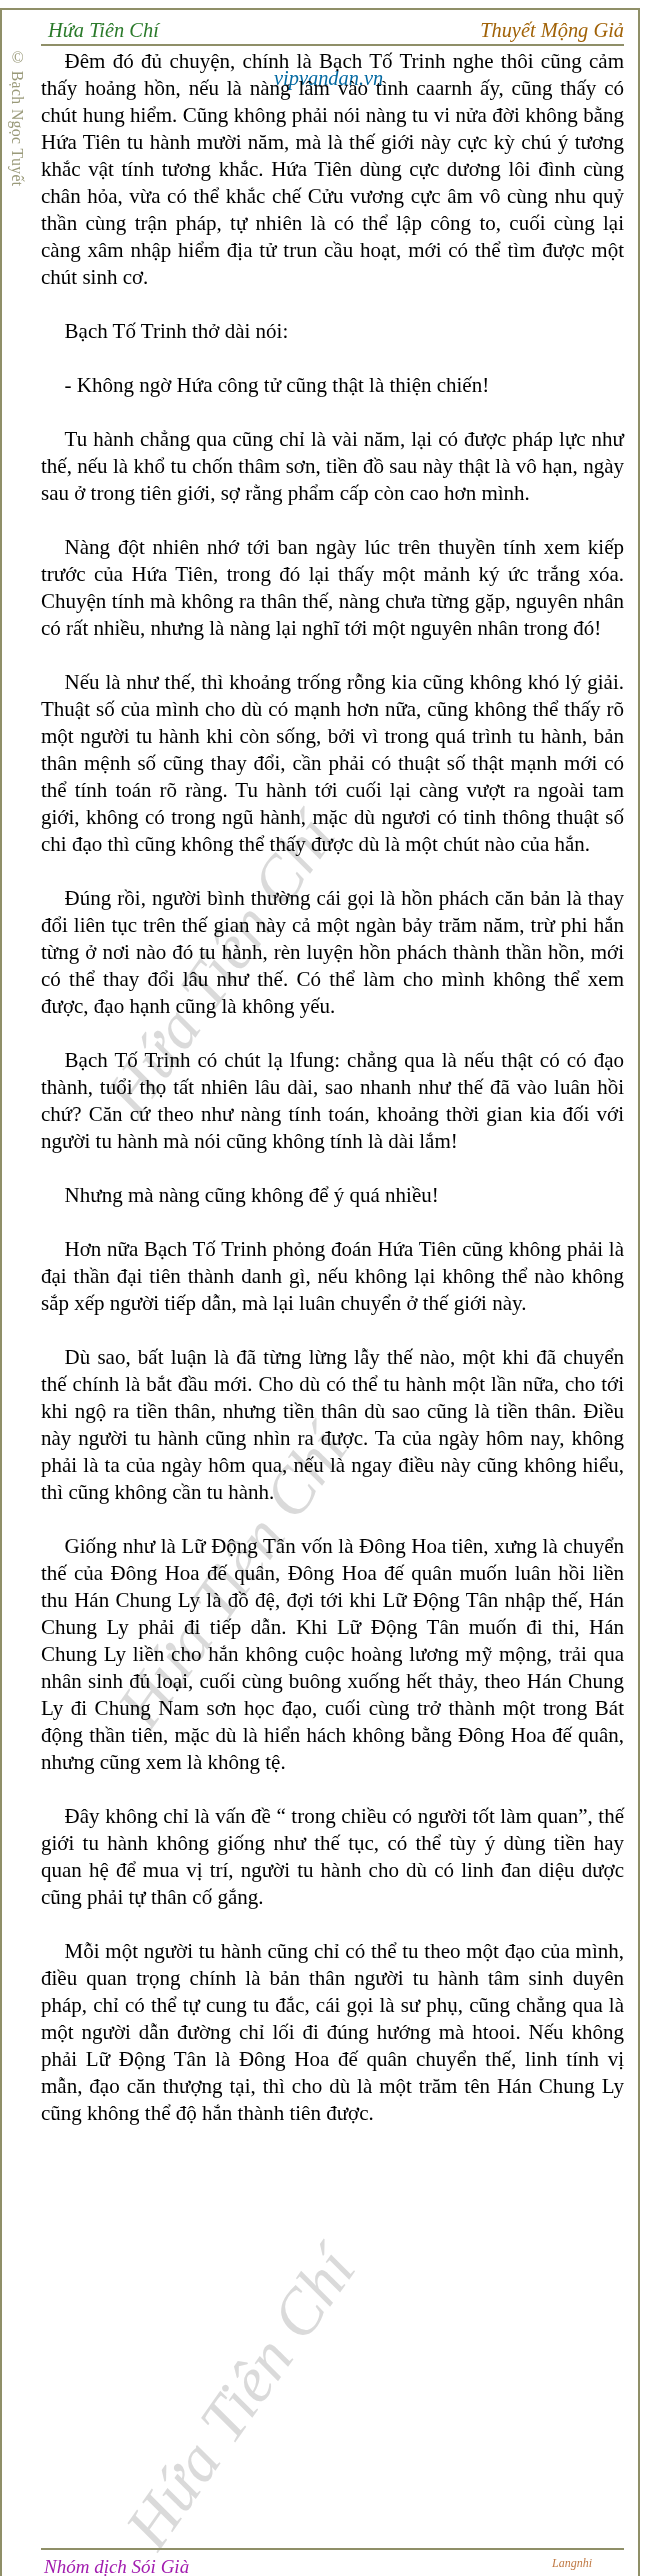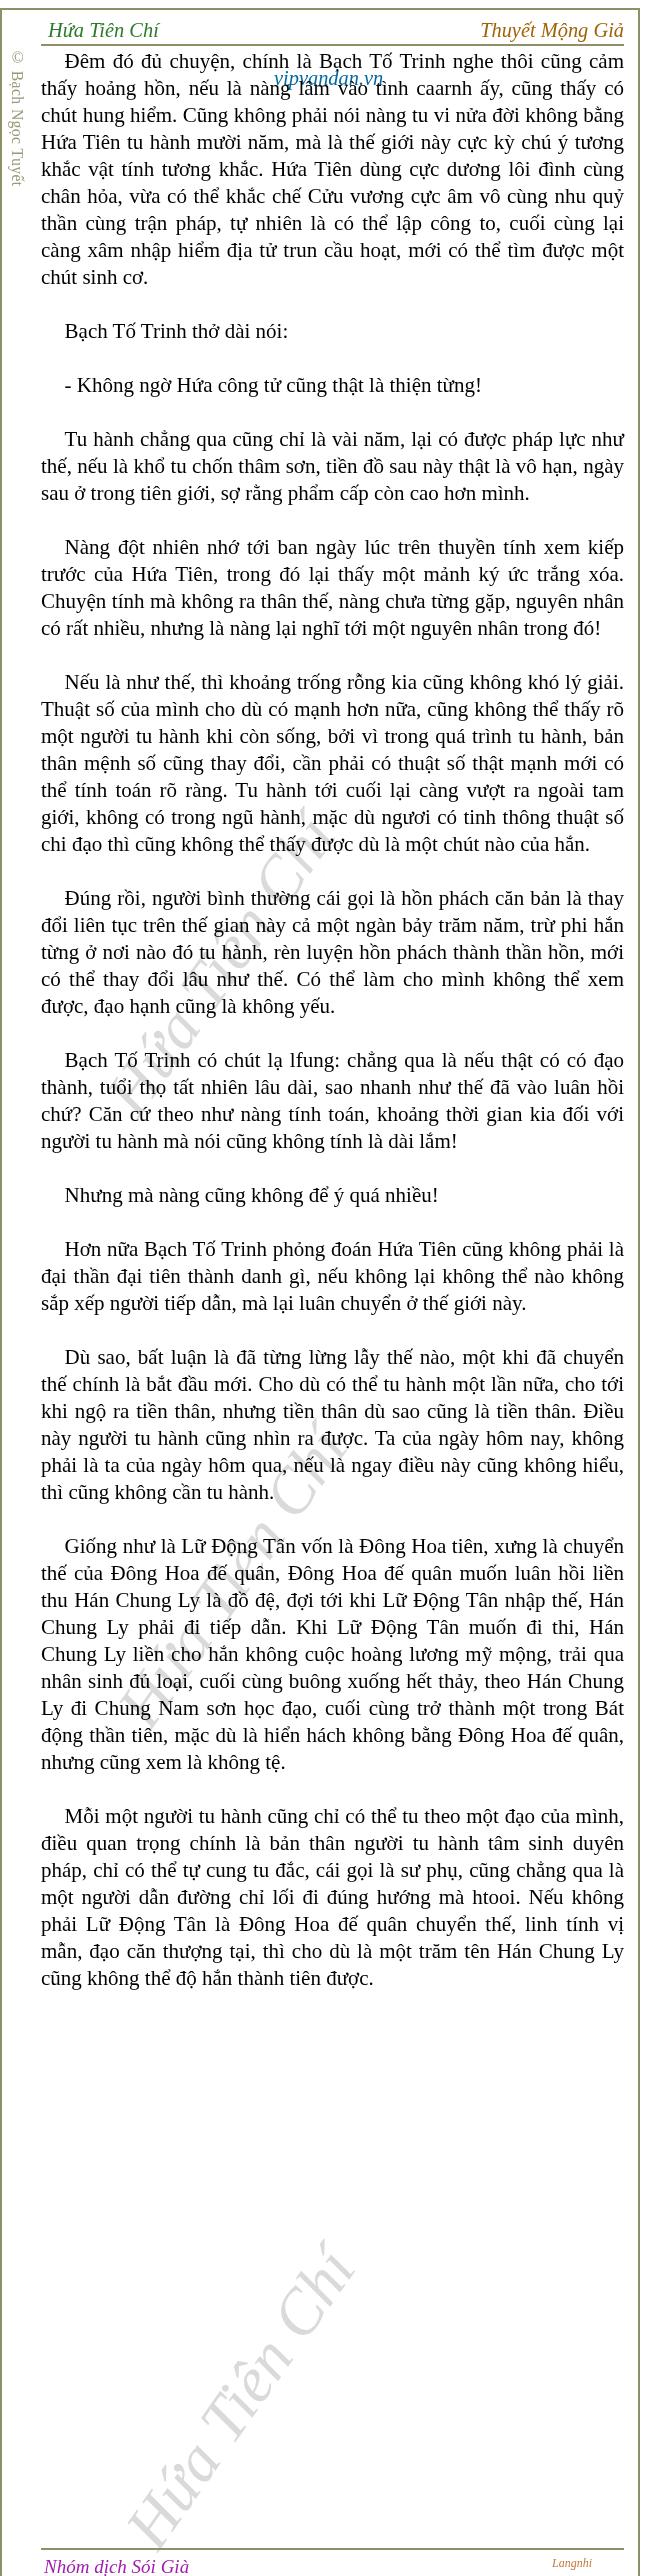--- a/index.html
+++ b/index.html
@@ -70,30 +70,31 @@
 
   <div class="side">© Bạch Ngọc Tuyết</div>
 
   <div class="watermark" style="left:149px; top:1045px;">Hứa Tiên Chí</div>
   <div class="watermark" style="left:161px; top:1657px;">Hứa Tiên Chí</div>
   <div class="watermark" style="left:169px; top:2478px;">Hứa Tiên Chí</div>
 
   <div class="body">
     <p>Đêm đó đủ chuyện, chính là Bạch Tố Trinh nghe thôi cũng cảm thấy hoảng hồn, nếu là nàng lâm vào tình caarnh ấy, cũng thấy có chút hung hiểm. Cũng không phải nói nàng tu vi nửa đời không bằng Hứa Tiên tu hành mười năm, mà là thế giới này cực kỳ chú ý tương khắc vật tính tương khắc. Hứa Tiên dùng cực dương lôi đình cùng chân hỏa, vừa có thể khắc chế Cửu vương cực âm vô cùng nhu quỷ thần cùng trận pháp, tự nhiên là có thể lập công to, cuối cùng lại càng xâm nhập hiểm địa tử trun cầu hoạt, mới có thể tìm được một chút sinh cơ.</p>
     <p>Bạch Tố Trinh thở dài nói:</p>
-    <p>- Không ngờ Hứa công tử cũng thật là thiện từng!</p>
+    <p>- Không ngờ Hứa công tử cũng thật là thiện chiến!</p>
     <p>Tu hành chẳng qua cũng chỉ là vài năm, lại có được pháp lực như thế, nếu là khổ tu chốn thâm sơn, tiền đồ sau này thật là vô hạn, ngày sau ở trong tiên giới, sợ rằng phẩm cấp còn cao hơn mình.</p>
     <p>Nàng đột nhiên nhớ tới ban ngày lúc trên thuyền tính xem kiếp trước của Hứa Tiên, trong đó lại thấy một mảnh ký ức trắng xóa. Chuyện tính mà không ra thân thế, nàng chưa từng gặp, nguyên nhân có rất nhiều, nhưng là nàng lại nghĩ tới một nguyên nhân trong đó!</p>
     <p>Nếu là như thế, thì khoảng trống rỗng kia cũng không khó lý giải. Thuật số của mình cho dù có mạnh hơn nữa, cũng không thể thấy rõ một người tu hành khi còn sống, bởi vì trong quá trình tu hành, bản thân mệnh số cũng thay đổi, cần phải có thuật số thật mạnh mới có thể tính toán rõ ràng. Tu hành tới cuối lại càng vượt ra ngoài tam giới, không có trong ngũ hành, mặc dù ngươi có tinh thông thuật số chi đạo thì cũng không thể thấy được dù là một chút nào của hắn.</p>
     <p>Đúng rồi, người bình thường cái gọi là hồn phách căn bản là thay đổi liên tục trên thế gian này cả một ngàn bảy trăm năm, trừ phi hắn từng ở nơi nào đó tu hành, rèn luyện hồn phách thành thần hồn, mới có thể thay đổi lâu như thế. Có thể làm cho mình không thể xem được, đạo hạnh cũng là không yếu.</p>
     <p>Bạch Tố Trinh có chút lạ lfung: chẳng qua là nếu thật có có đạo thành, tuổi thọ tất nhiên lâu dài, sao nhanh như thế đã vào luân hồi chứ? Căn cứ theo như nàng  tính toán, khoảng thời gian kia đối với người tu hành mà nói cũng không tính là dài lắm!</p>
     <p>Nhưng mà nàng cũng không để ý quá nhiều!</p>
     <p>Hơn nữa Bạch Tố Trinh phỏng đoán Hứa Tiên cũng không phải là đại thần đại tiên thành danh gì, nếu không lại không thể nào không sắp xếp người tiếp dẫn, mà lại luân chuyển ở thế giới này.</p>
     <p>Dù sao, bất luận là đã từng lừng lẫy thế nào, một khi đã chuyển thế chính là bắt đầu mới. Cho dù có thể tu hành một lần nữa, cho tới khi ngộ ra tiền thân, nhưng tiền thân dù sao cũng là tiền thân. Điều này người tu hành cũng nhìn ra được. Ta của ngày hôm nay, không phải là ta của ngày hôm qua, nếu là ngay điều này cũng không hiểu, thì cũng không cần tu hành.</p>
     <p>Giống như là Lữ Động Tân vốn là Đông Hoa tiên, xưng là chuyển thế của Đông Hoa đế quân, Đông Hoa đế quân muốn luân hồi liền thu Hán Chung Ly là đồ đệ, đợi tới khi Lữ Động Tân nhập thế, Hán Chung Ly phải đi tiếp dẫn. Khi Lữ Động Tân muốn đi thi, Hán Chung Ly liền cho hắn không cuộc hoàng lương mỹ mộng, trải qua nhân sinh đủ loại, cuối cùng buông xuống hết thảy, theo Hán Chung Ly đi Chung Nam sơn học đạo, cuối cùng trở thành một trong Bát động thần tiên, mặc dù là hiển hách không bằng Đông Hoa đế quân, nhưng cũng xem là không tệ.</p>
+    <p>Đây không chỉ là vấn đề “ trong chiều có người tốt làm quan”, thế giới tu hành không giống như thế tục, có thể tùy ý dùng tiền hay quan hệ để mua vị trí, người tu hành cho dù có linh đan diệu dược cũng phải tự thân cố gắng.</p>
     <p>Mỗi một người tu hành cũng chỉ có thể tu theo một đạo của mình, điều quan trọng chính là bản thân người tu hành tâm sinh duyên pháp, chỉ có thể tự cung tu đắc, cái gọi là sư phụ, cũng chẳng qua là một người dẫn đường chỉ lối đi đúng hướng mà htooi. Nếu không phải Lữ Động Tân là Đông Hoa đế quân chuyển thế, linh tính vị mẫn, đạo căn thượng tại, thì cho dù là một trăm tên Hán Chung Ly cũng không thể độ hắn thành tiên được.</p>
   </div>
 
   <div class="hr-bottom"></div>
   <span class="footer-l">Nhóm dịch Sói Già</span>
   <span class="footer-r">Langnhi</span>
 </div>
 
 
 </body></html>

